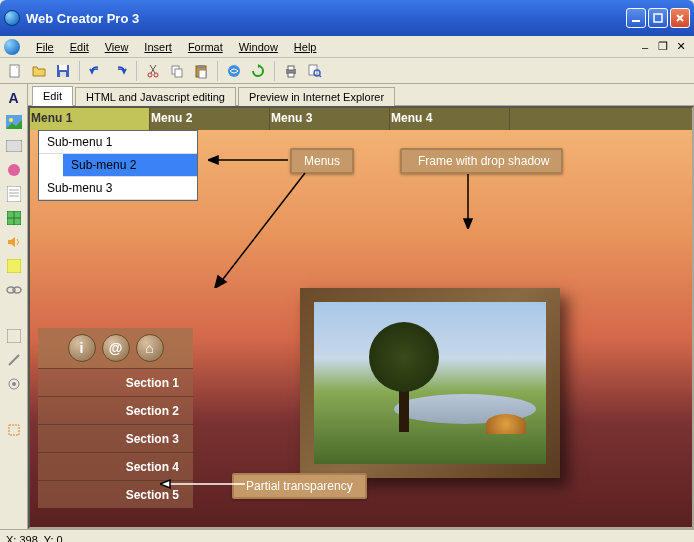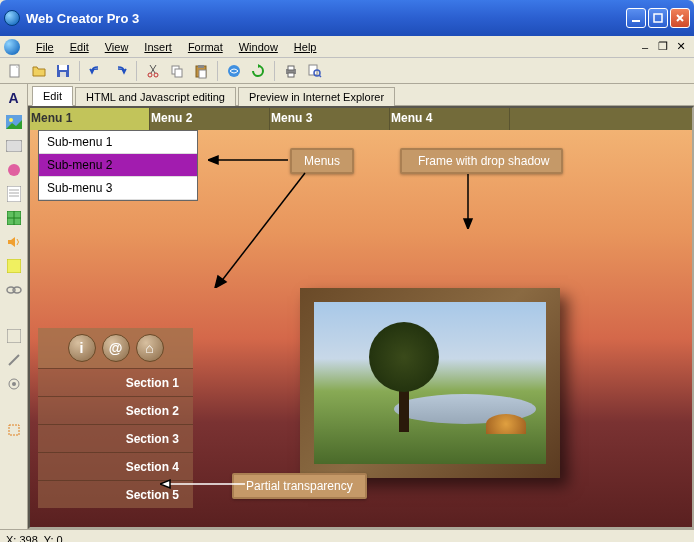--- a/index.html
+++ b/index.html
@@ -48,21 +48,21 @@
 .canvas { flex: 1; background: linear-gradient(to bottom, #f4b978 0%, #e8955c 30%, #d4684a 55%, #7a3232 75%, #5a2020 100%); position: relative; overflow: hidden; border: 2px inset #aca899; }
 
 
 .page-menubar { height: 22px; background: #736b3a; display: flex; }
 .page-menu-item { flex: 0 0 120px; color: #fff; font-weight: bold; font-size: 12px; padding: 3px 1px; border-right: 1px solid #5a5430; }
 .page-menu-item.active { background: #c2c45a; color: #333; }
 
 
 .submenu { position: absolute; top: 22px; left: 8px; width: 160px; background: #fff; border: 1px solid #666; }
 .submenu-item { padding: 4px 8px; border-bottom: 1px solid #ddd; font-size: 12px; }
-.submenu-item.hover { background: #a21caf; }
+.submenu-item.hover { background: #3b82f6; margin-left: 24px; }
 
 
 .ann-btn { position: absolute; background: #c59968; border: 2px solid #aa7f52; color: #fff; font-size: 12px; padding: 4px 12px; border-radius: 2px; box-shadow: 0 1px 3px rgba(0,0,0,0.3); }
 .arrow-line { position: absolute; stroke: #000; stroke-width: 1.5; fill: #000; }
 
 
 .picture-frame { position: absolute; top: 180px; left: 270px; width: 260px; height: 190px; background: linear-gradient(135deg, #6a4a28, #8a6a42, #5a3a20); padding: 14px; box-shadow: 8px 8px 14px rgba(0,0,0,0.55); }
 .picture-inner { width: 100%; height: 100%; background: linear-gradient(to bottom, #a8c8e8 0%, #c8d8e8 35%, #88aa55 55%, #4a6a2a 100%); position: relative; overflow: hidden; }
 .tree { position: absolute; width: 70px; height: 110px; left: 55px; top: 20px; }
 .tree::before { content: ''; position: absolute; bottom: 0; left: 30px; width: 10px; height: 50px; background: #2a1a0a; }

